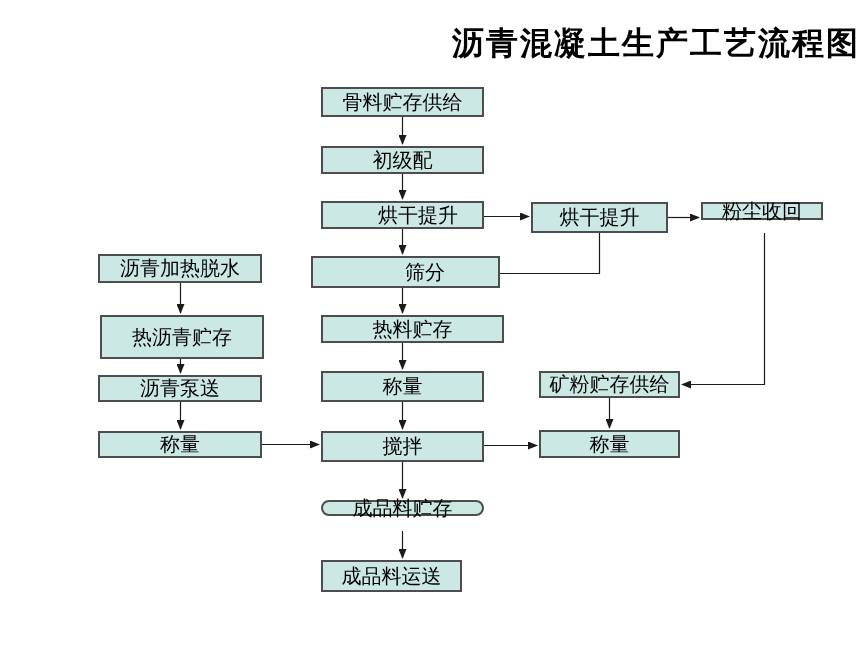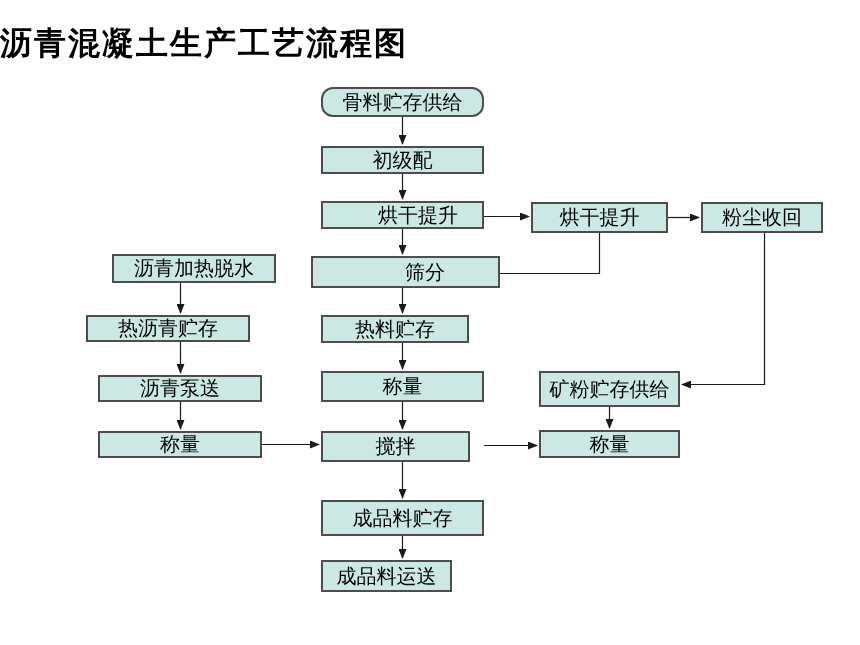--- a/index.html
+++ b/index.html
@@ -13,21 +13,21 @@
     height: 645px;
     background: var(--background, #ffffff);
     font-family: "Liberation Sans", sans-serif;
     overflow: hidden;
   }
   .diagram-title {
     position: absolute;
     top: 22px;
     left: 0;
     width: 100%;
-    text-align: left;
+    text-align: right;
     font-size: 32px;
     font-weight: bold;
     letter-spacing: 2px;
     color: var(--text, #000000);
   }
   .arrow-layer {
     position: absolute;
     left: 0;
     top: 0;
     width: 860px;
@@ -40,37 +40,37 @@
     background: var(--box-fill, #cce8e4);
     border: 2px solid var(--box-border, #4d4d4d);
     display: flex;
     align-items: center;
     justify-content: center;
     font-size: 20px;
     color: var(--text, #000000);
     white-space: nowrap;
   }
   
-  .n-aggregate   { left: 321px; top:  87px; width: 163px; height: 30px; border-radius: 12px; }
+  .n-aggregate   { left: 321px; top:  87px; width: 163px; height: 30px; }
   .n-batching    { left: 321px; top: 146px; width: 163px; height: 28px; }
   .n-drying      { left: 321px; top: 201px; width: 163px; height: 28px; padding-left: 31px; }
   .n-screening   { left: 311px; top: 256px; width: 189px; height: 32px; padding-left: 39px; }
-  .n-hotmat      { left: 321px; top: 315px; width: 148px; height: 28px; text-align: right; }
+  .n-hotmat      { left: 321px; top: 315px; width: 183px; height: 28px; text-align: right; }
   .n-weighc      { left: 321px; top: 371px; width: 163px; height: 31px; }
-  .n-mixing      { left: 321px; top: 431px; width: 149px; height: 31px; }
-  .n-finstore    { left: 321px; top: 500px; width: 163px; height: 36px; }
-  .n-fintrans    { left: 321px; top: 560px; width: 131px; height: 32px; }
+  .n-mixing      { left: 321px; top: 431px; width: 163px; height: 31px; }
+  .n-finstore    { left: 321px; top: 500px; width: 163px; height: 16px; border-radius: 8px; }
+  .n-fintrans    { left: 321px; top: 560px; width: 141px; height: 32px; }
   
   .n-dustrem     { left: 531px; top: 202px; width: 137px; height: 31px; }
-  .n-dustrec     { left: 701px; top: 202px; width: 122px; height: 31px; }
-  .n-mineral     { left: 539px; top: 371px; width: 141px; height: 36px; }
+  .n-dustrec     { left: 701px; top: 202px; width: 122px; height: 18px; }
+  .n-mineral     { left: 539px; top: 371px; width: 141px; height: 27px; }
   .n-weighr      { left: 539px; top: 430px; width: 141px; height: 28px; }
   
-  .n-aspheat     { left:  112px; top: 254px; width: 164px; height: 29px; }
-  .n-hotasph     { left:  86px; top: 315px; width: 164px; height: 27px; }
+  .n-aspheat     { left:  98px; top: 254px; width: 164px; height: 29px; }
+  .n-hotasph     { left:  100px; top: 315px; width: 164px; height: 44px; }
   .n-asppump     { left:  98px; top: 375px; width: 164px; height: 27px; }
   .n-weighl      { left:  98px; top: 431px; width: 164px; height: 27px; }
 
   .edge {
     stroke: var(--line, #1a1a1a);
     stroke-width: 1.2;
     fill: none;
   }
 </style>
 </head>

